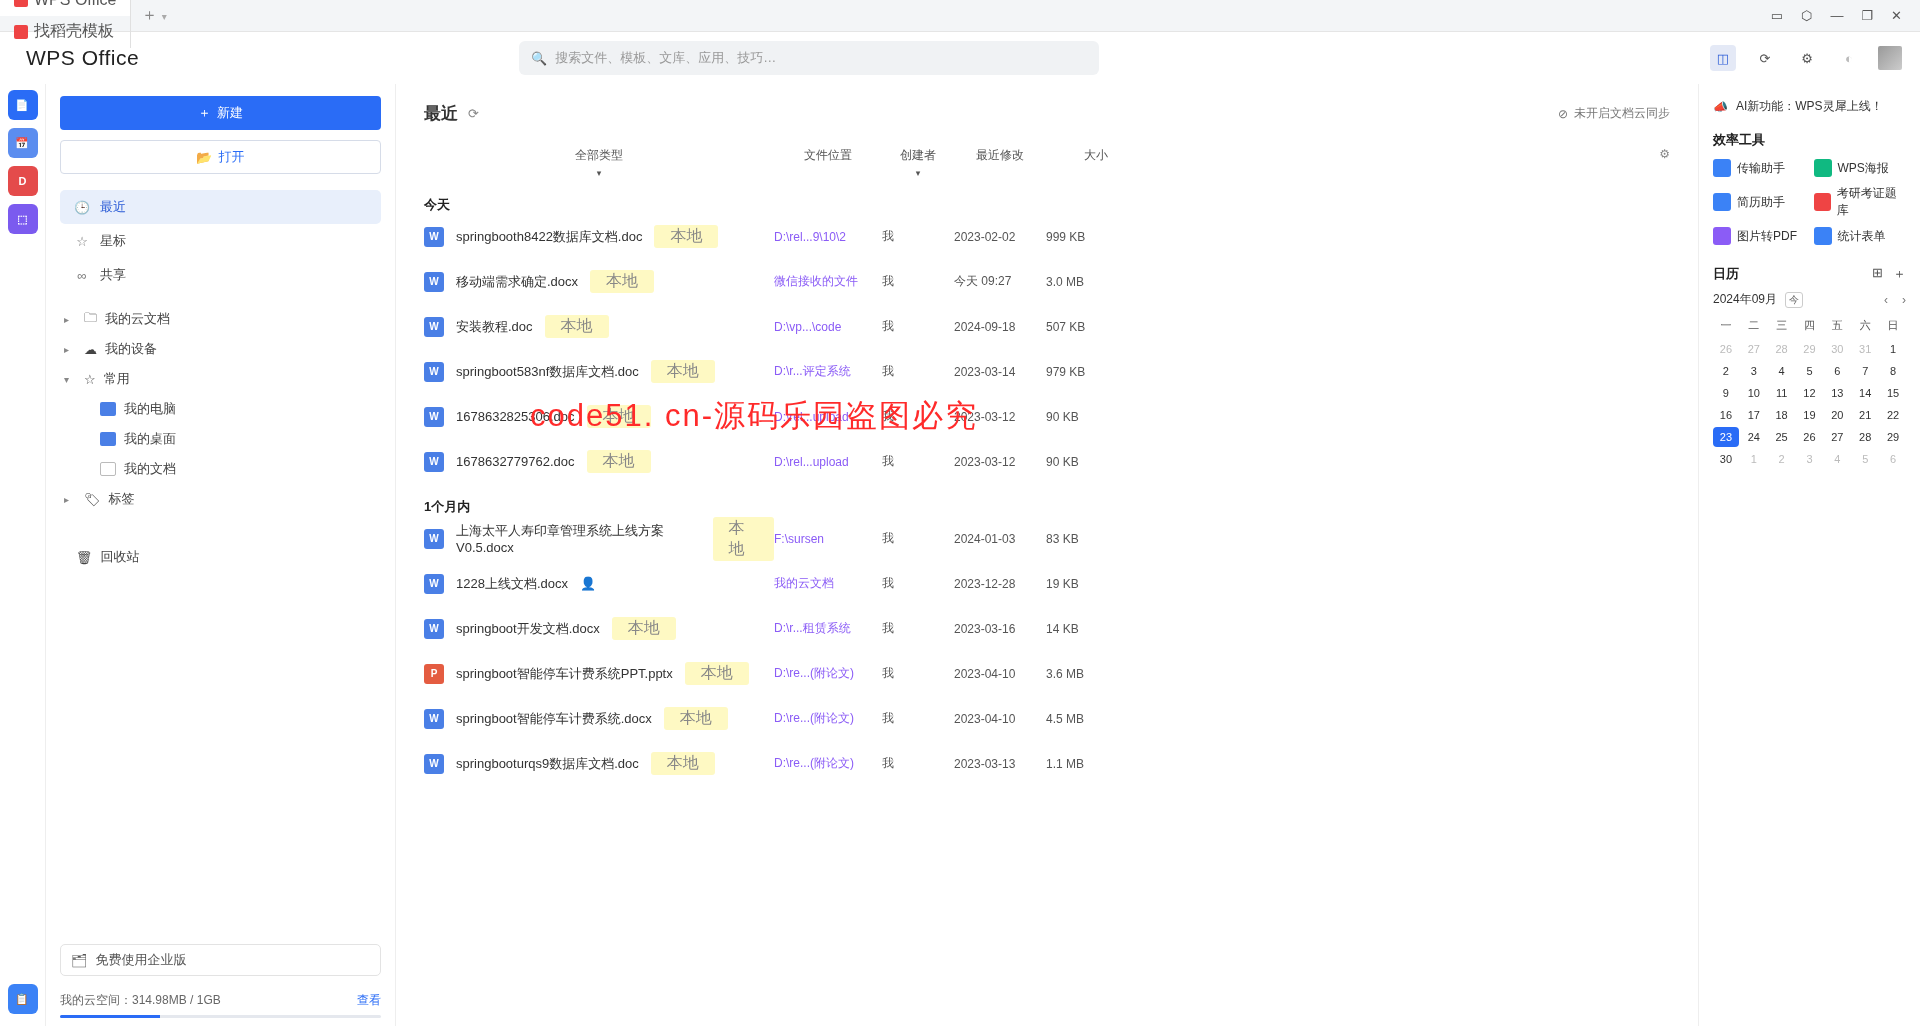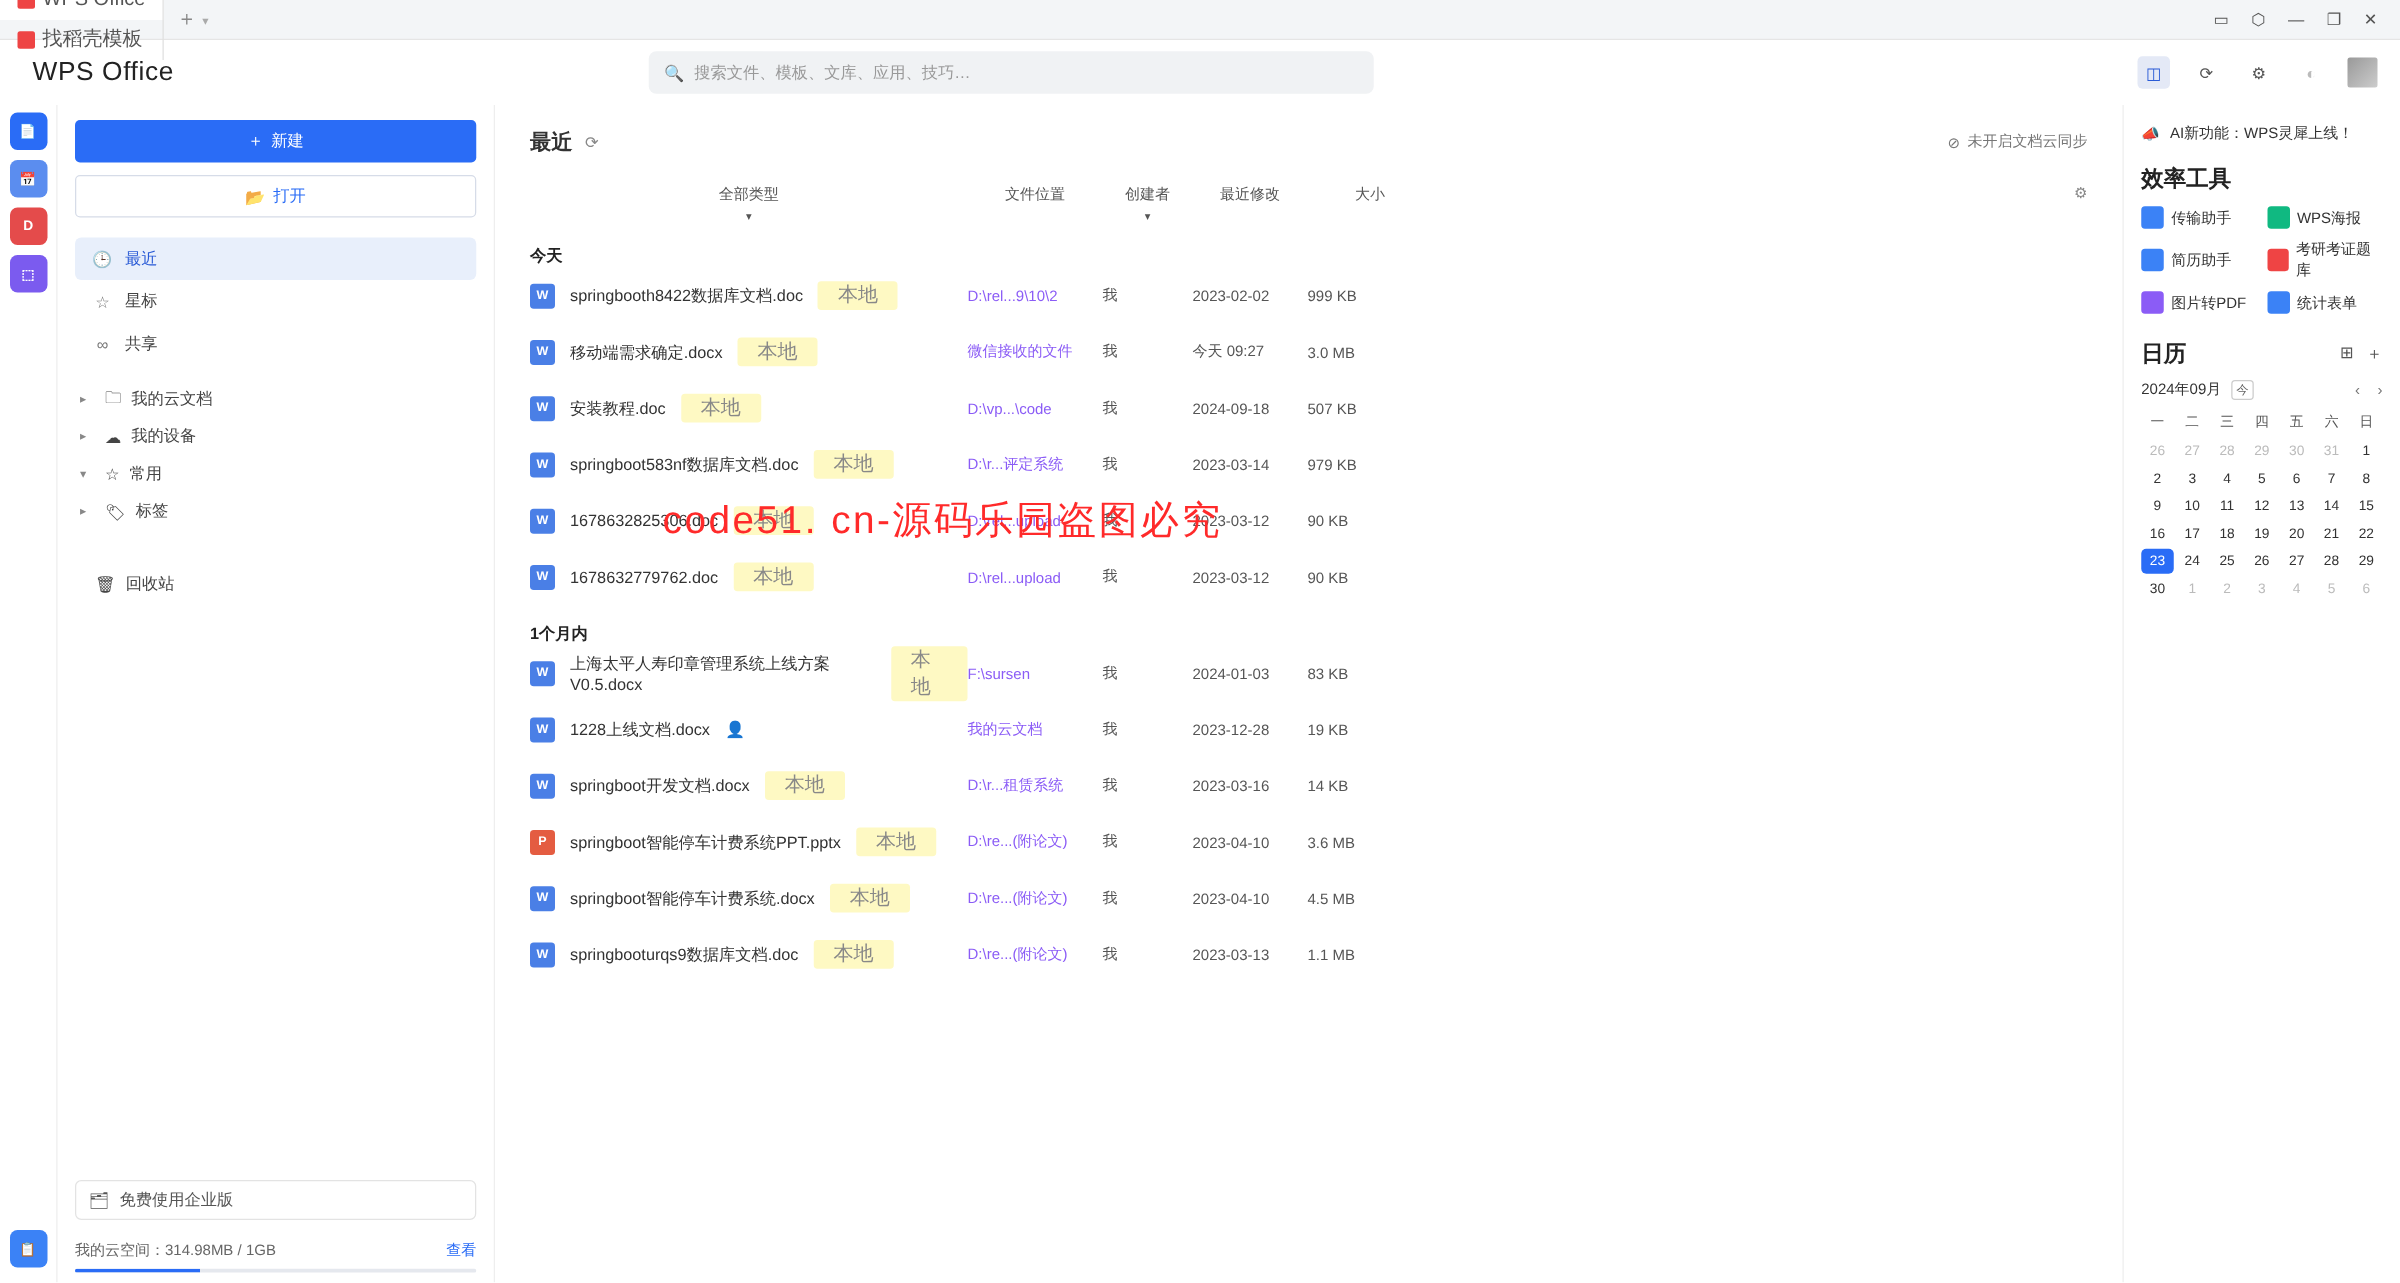--- a/index.html
+++ b/index.html
@@ -77,21 +77,21 @@
 .cloud-ico { width:16px; height:18px; display:inline-flex; align-items:center; justify-content:center;}
 .col-loc-v { width: 108px; color: #8b5cf6; font-size: 12px; }
 .col-creator-v { width: 72px; color: #555; font-size: 12px; }
 .col-mod-v { width: 92px; color: #555; font-size: 12px; }
 .col-size-v { width: 100px; color: #555; font-size: 12px; }
 
 
 .rightp { width: 222px; border-left: 1px solid #eee; padding: 14px 14px 0; }
 .ai-banner { display: flex; align-items: center; gap: 8px; font-size: 12px; color: #333; margin-bottom: 16px; }
 .ai-banner .mega { color: #f7913a; }
-.section-t { font-size: 18px; font-weight: 600; color: #222; margin-bottom: 10px; }
+.section-t { font-size: 13px; font-weight: 600; color: #222; margin-bottom: 10px; }
 .tools { display: grid; grid-template-columns: 1fr 1fr; gap: 8px 8px; margin-bottom: 20px; }
 .tool { display: flex; align-items: center; gap: 6px; font-size: 12px; color: #333; cursor: pointer; }
 .tool .ti { width: 18px; height: 18px; border-radius: 3px; }
 .cal-head { display: flex; align-items: center; justify-content: space-between; margin-bottom: 8px;}
 .cal-head .icons { display:flex; gap:10px; color:#555;}
 .cal-sub { display: flex; align-items: center; gap: 8px; font-size: 12px; color: #333; margin-bottom:6px;}
 .cal-sub .today { font-size:10px; border:1px solid #ccc; border-radius:3px; padding:0 3px; color:#666;}
 .cal-sub .navs { margin-left:auto; display:flex; gap:14px; color:#777; cursor:pointer;}
 .cal-grid { display: grid; grid-template-columns: repeat(7, 1fr); gap: 2px; text-align: center; font-size: 11px; }
 .cal-grid .dow { color: #555; padding: 4px 0;}
@@ -184,20 +184,34 @@
       <div class="tree-item">
           <span class="arrow">▸</span>
           <span>☁</span>
           <span>我的设备</span>
         </div>
       <div class="tree-item">
           <span class="arrow">▾</span>
           <span>☆</span>
           <span>常用</span>
         </div>
+      <div class="tree-sub">
+        <div class="tree-item">
+            <span class="ico2"></span>
+            <span>我的电脑</span>
+          </div>
+        <div class="tree-item">
+            <span class="ico2"></span>
+            <span>我的桌面</span>
+          </div>
+        <div class="tree-item">
+            <span class="ico2" style="background:#fff;border:1px solid #bbb"></span>
+            <span>我的文档</span>
+          </div>
+      </div>
       <div class="tree-item">
           <span class="arrow">▸</span>
           <span>🏷</span>
           <span>标签</span>
         </div>
       <div class="tree-item" style="margin-top:28px;padding-left:16px;">
           <span>🗑</span>
           <span>回收站</span>
         </div>
     </div>

